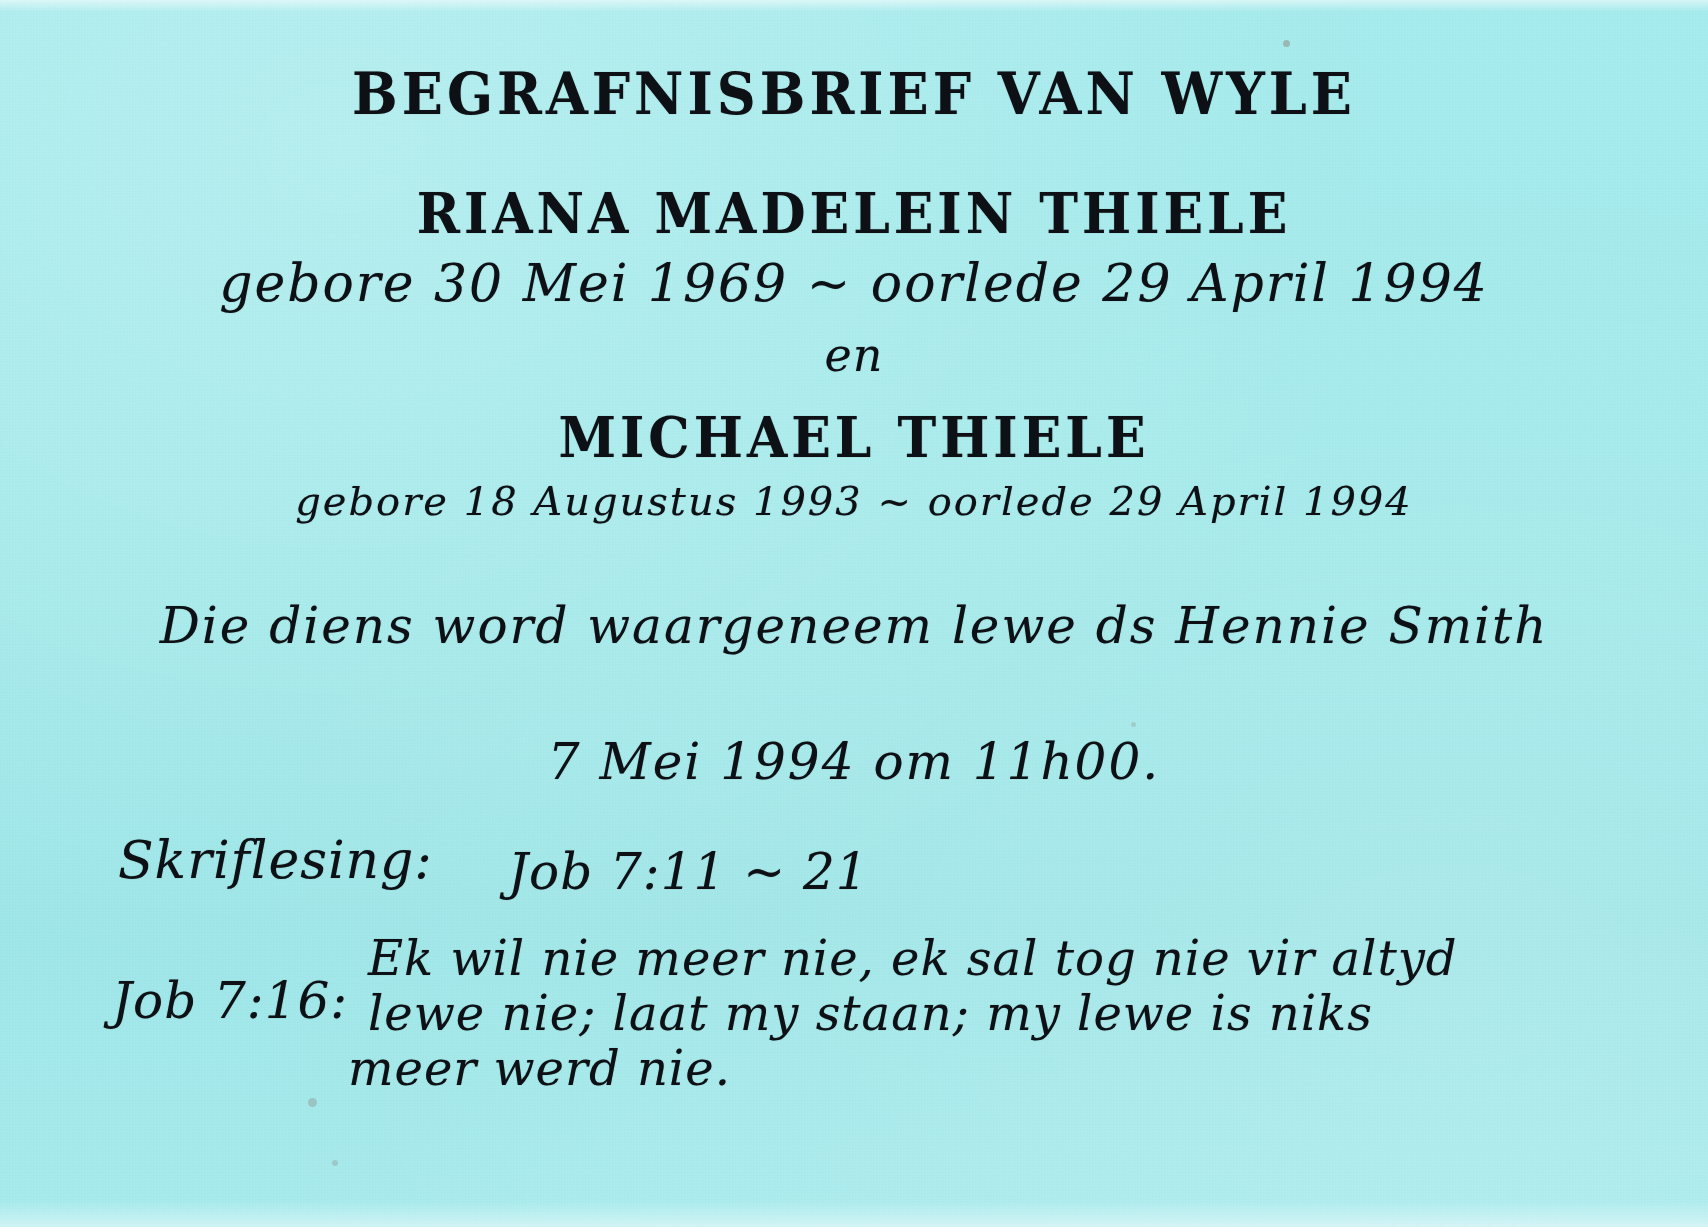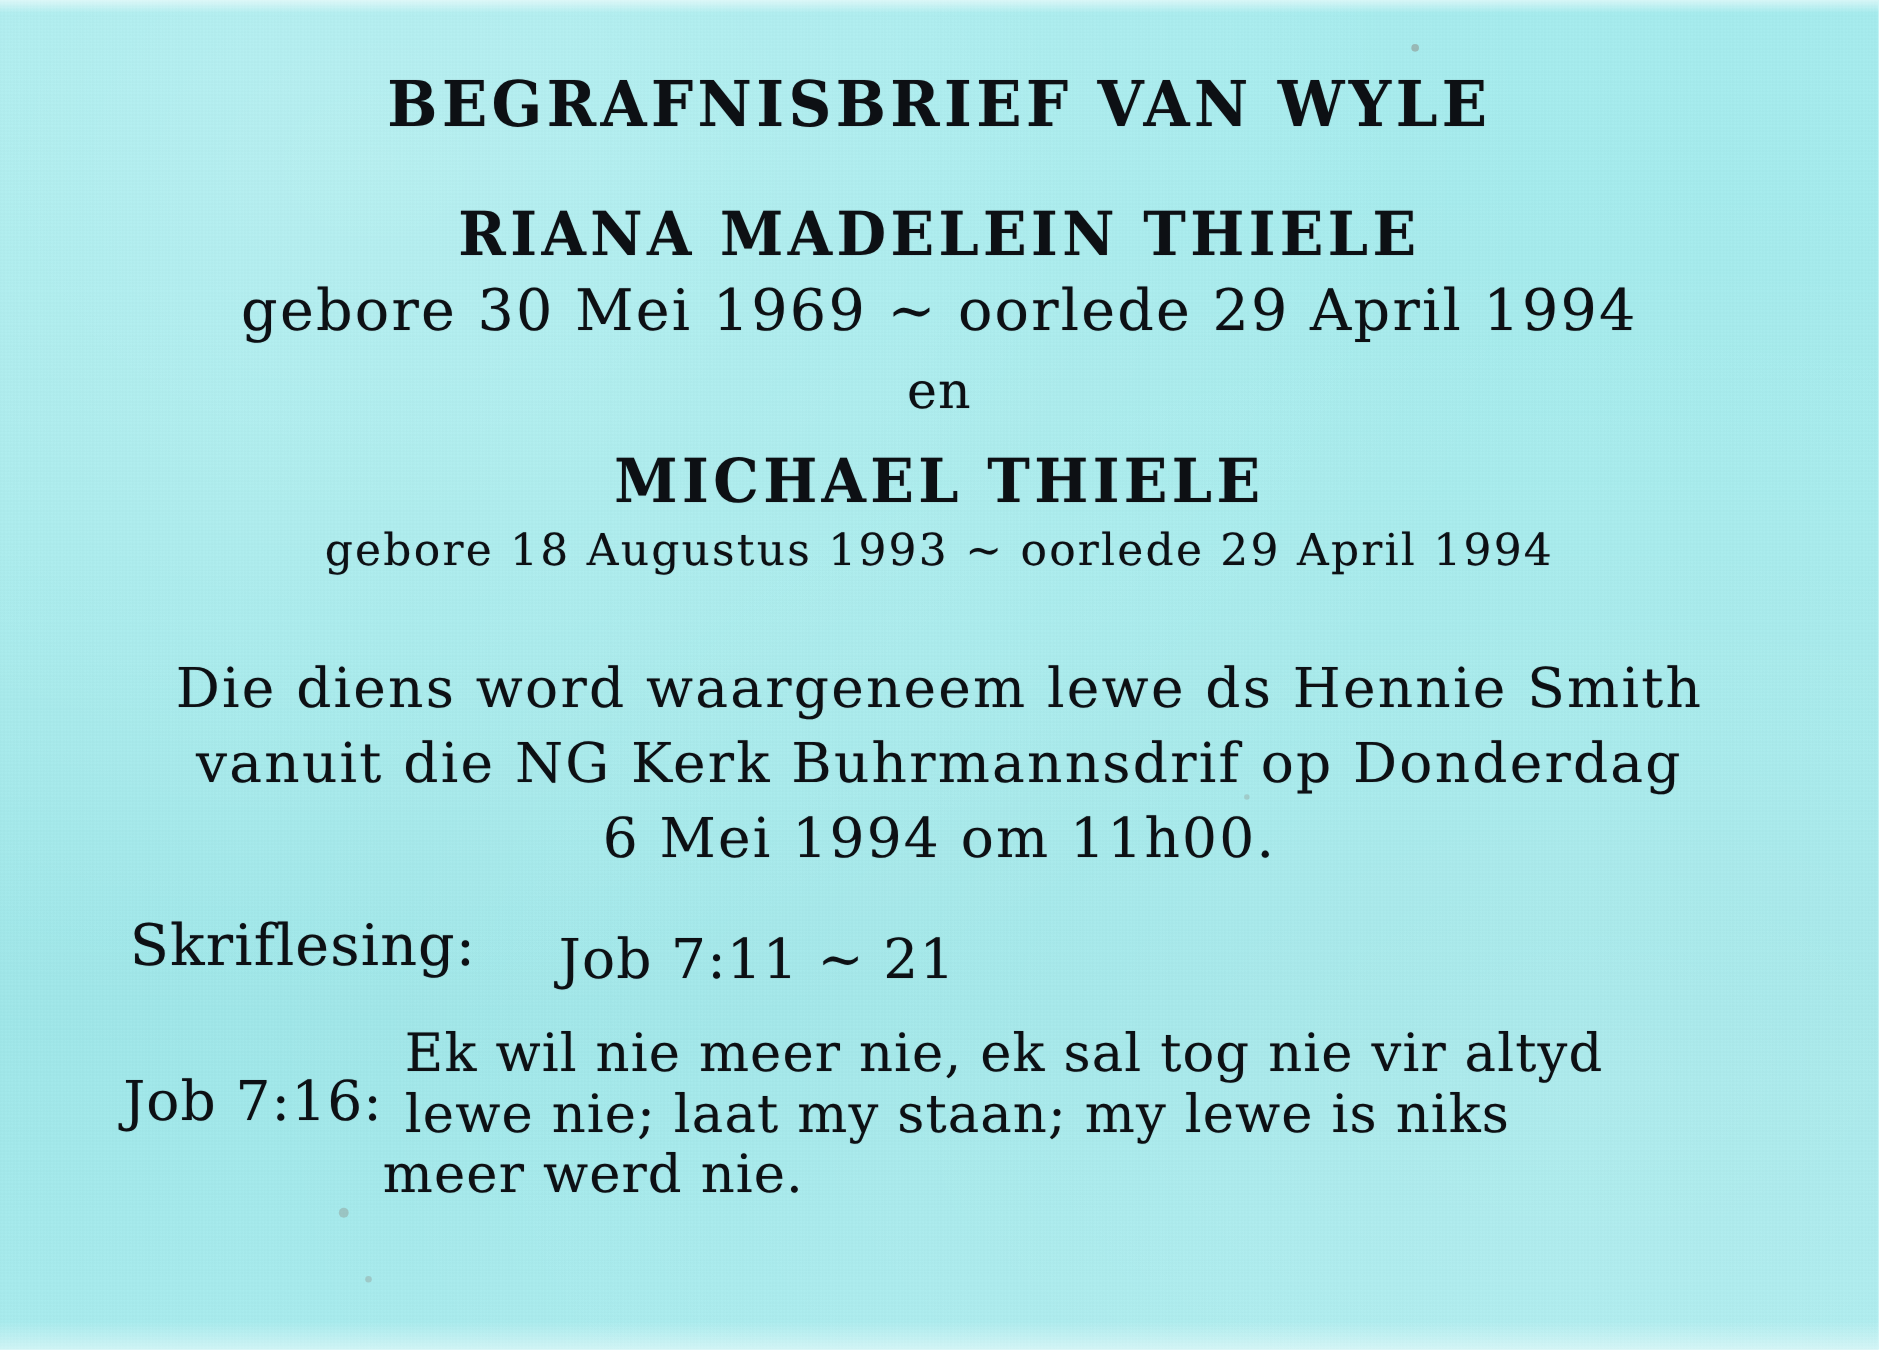--- a/index.html
+++ b/index.html
@@ -76,20 +76,21 @@
     font-family: "DejaVu Serif", serif;
     font-weight: 700;
     letter-spacing: 4px;
     transform: scaleY(1.06);
     transform-origin: left center;
   }
 
   
   .script {
     font-family: "DejaVu Serif", serif;
+    font-style: italic;
     font-weight: 400;
     letter-spacing: 1px;
   }
 
   .center {
     left: 0;
     right: 0;
     text-align: center;
   }
 </style>
@@ -116,23 +117,22 @@
     <div class="ln script center" style="top:253px; font-size:52px; letter-spacing:2px;">gebore  30 Mei  1969  ~  oorlede  29 April 1994</div>
 
     <div class="ln script center" style="top:328px; font-size:46px;">en</div>
 
     <div class="ln gothic center" style="top:407px; font-size:52px;">MICHAEL THIELE</div>
 
     <div class="ln script center" style="top:478px; font-size:40px; letter-spacing:2px;">gebore  18 Augustus 1993  ~  oorlede  29 April 1994</div>
 
     <div class="ln script center" style="top:597px; font-size:50px; letter-spacing:2px;">Die diens word waargeneem lewe ds Hennie Smith</div>
 
-    <div class="ln script center" style="top:665px; font-size:50px; letter-spacing:2px;">vanuit die NG Kerk  Buhrmannsdrif op Donderdag</div>
 
-    <div class="ln script center" style="top:733px; font-size:50px; letter-spacing:2px;">6 Mei 1994    om    11h00.</div>
+    <div class="ln script center" style="top:733px; font-size:50px; letter-spacing:2px;">7 Mei 1994    om    11h00.</div>
 
     <div class="ln script" style="left:118px; top:830px; font-size:52px;">Skriflesing:</div>
 
     <div class="ln script" style="left:508px; top:843px; font-size:50px;">Job 7:11 ~ 21</div>
 
     <div class="ln script" style="left:112px; top:928px; font-size:50px;margin-top:44px;">Job 7:16:</div>
 
     <div class="ln script" style="left:368px; top:930px; font-size:48px; letter-spacing:1px;">Ek wil nie meer nie, ek sal tog nie vir altyd</div>
 
     <div class="ln script" style="left:368px; top:985px; font-size:48px; letter-spacing:1px;">lewe nie; laat my staan; my lewe is niks</div>

